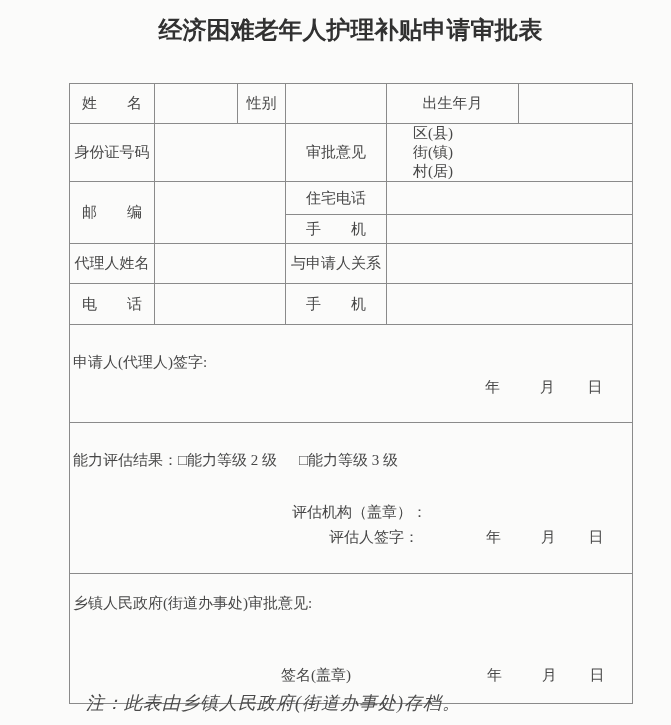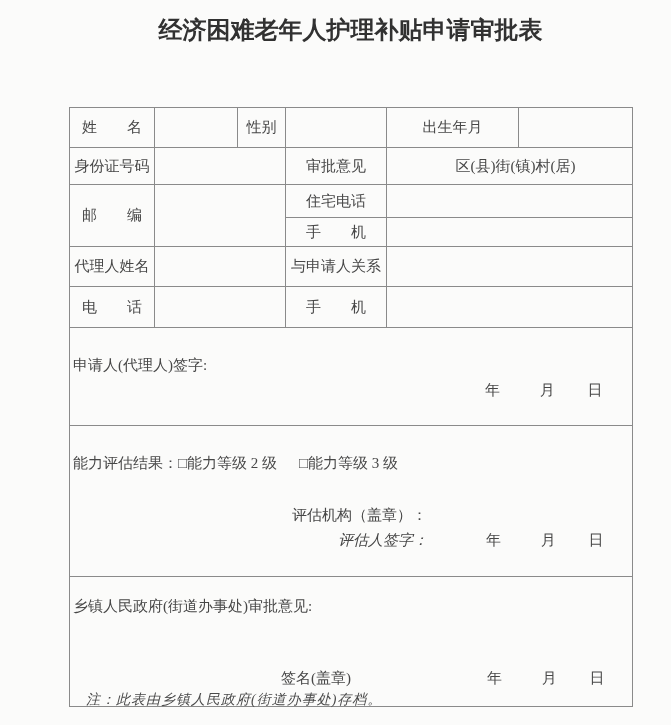--- a/index.html
+++ b/index.html
@@ -15,60 +15,59 @@
     position:absolute; top:14px; left:69px; width:563px;
     text-align:center;
     font-size:24px; font-weight:700; color:#313131;
     letter-spacing:0px; white-space:nowrap;
   }
   table.form {
     position:absolute; left:69px; top:83px;
     width:563px; height:595px;
     border-collapse:collapse; table-layout:fixed;
     background:transparent;
-    margin-top:24px;
   }
   table.form td {
     border:1px solid #8a8a8a;
     font-size:15px;
     vertical-align:middle;
     overflow:hidden;
   }
   td.lbl { text-align:center; white-space:nowrap; }
   tr.r1 td { height:40px; }
   tr.r2 td { height:37px; }
   tr.r3a td { height:33px; }
   tr.r3b td { height:29px; }
   tr.r4 td { height:40px; }
   tr.r5 td { height:41px; }
   tr.sec1 td { height:98px; }
   tr.sec2 td { height:151px;text-align:center; }
   tr.sec3 td { height:130px; }
   td.section { position:relative; vertical-align:top; }
   .addr {
-    display:flex; justify-content:center;
-    padding:0 14px 0 26px; white-space:nowrap;
+    display:flex; justify-content:flex-end;
+    padding:0 14px 0 26px; white-space:nowrap;flex-direction:column;
   }
   .pos { position:absolute; white-space:nowrap; line-height:1.15; }
   .sig-label    { left:3px;  top:29px; }
   .sig-date     { left:415px; top:54px; }
   .assess-line  { left:3px;  top:29px; }
   .agency-label { left:222px; top:81px; }
-  .assessor-label { left:268px; top:106px;font-style:italic; }
+  .assessor-label { left:259px; top:106px; }
   .assess-date  { left:416px; top:106px; }
   .approve-label{ left:3px;  top:21px; }
   .sign-label   { left:211px; top:93px; }
   .approve-date { left:417px; top:93px; }
   .date-group span { display:inline-block; }
   .date-month { margin-left:36px; }
   .date-day   { margin-left:29px; }
   .opt2 { margin-left:22px; }
   .note {
     position:absolute; left:86px; top:691px;
-    font-size:14px; font-style:italic; color:#4a4a4a;
+    font-size:18px; font-style:italic; color:#4a4a4a;
     letter-spacing:1px; white-space:nowrap;
   }
 </style>
 </head>
 <body>
 
 <div class="title">经济困难老年人护理补贴申请审批表</div>
 
 <table class="form">
   <colgroup>

